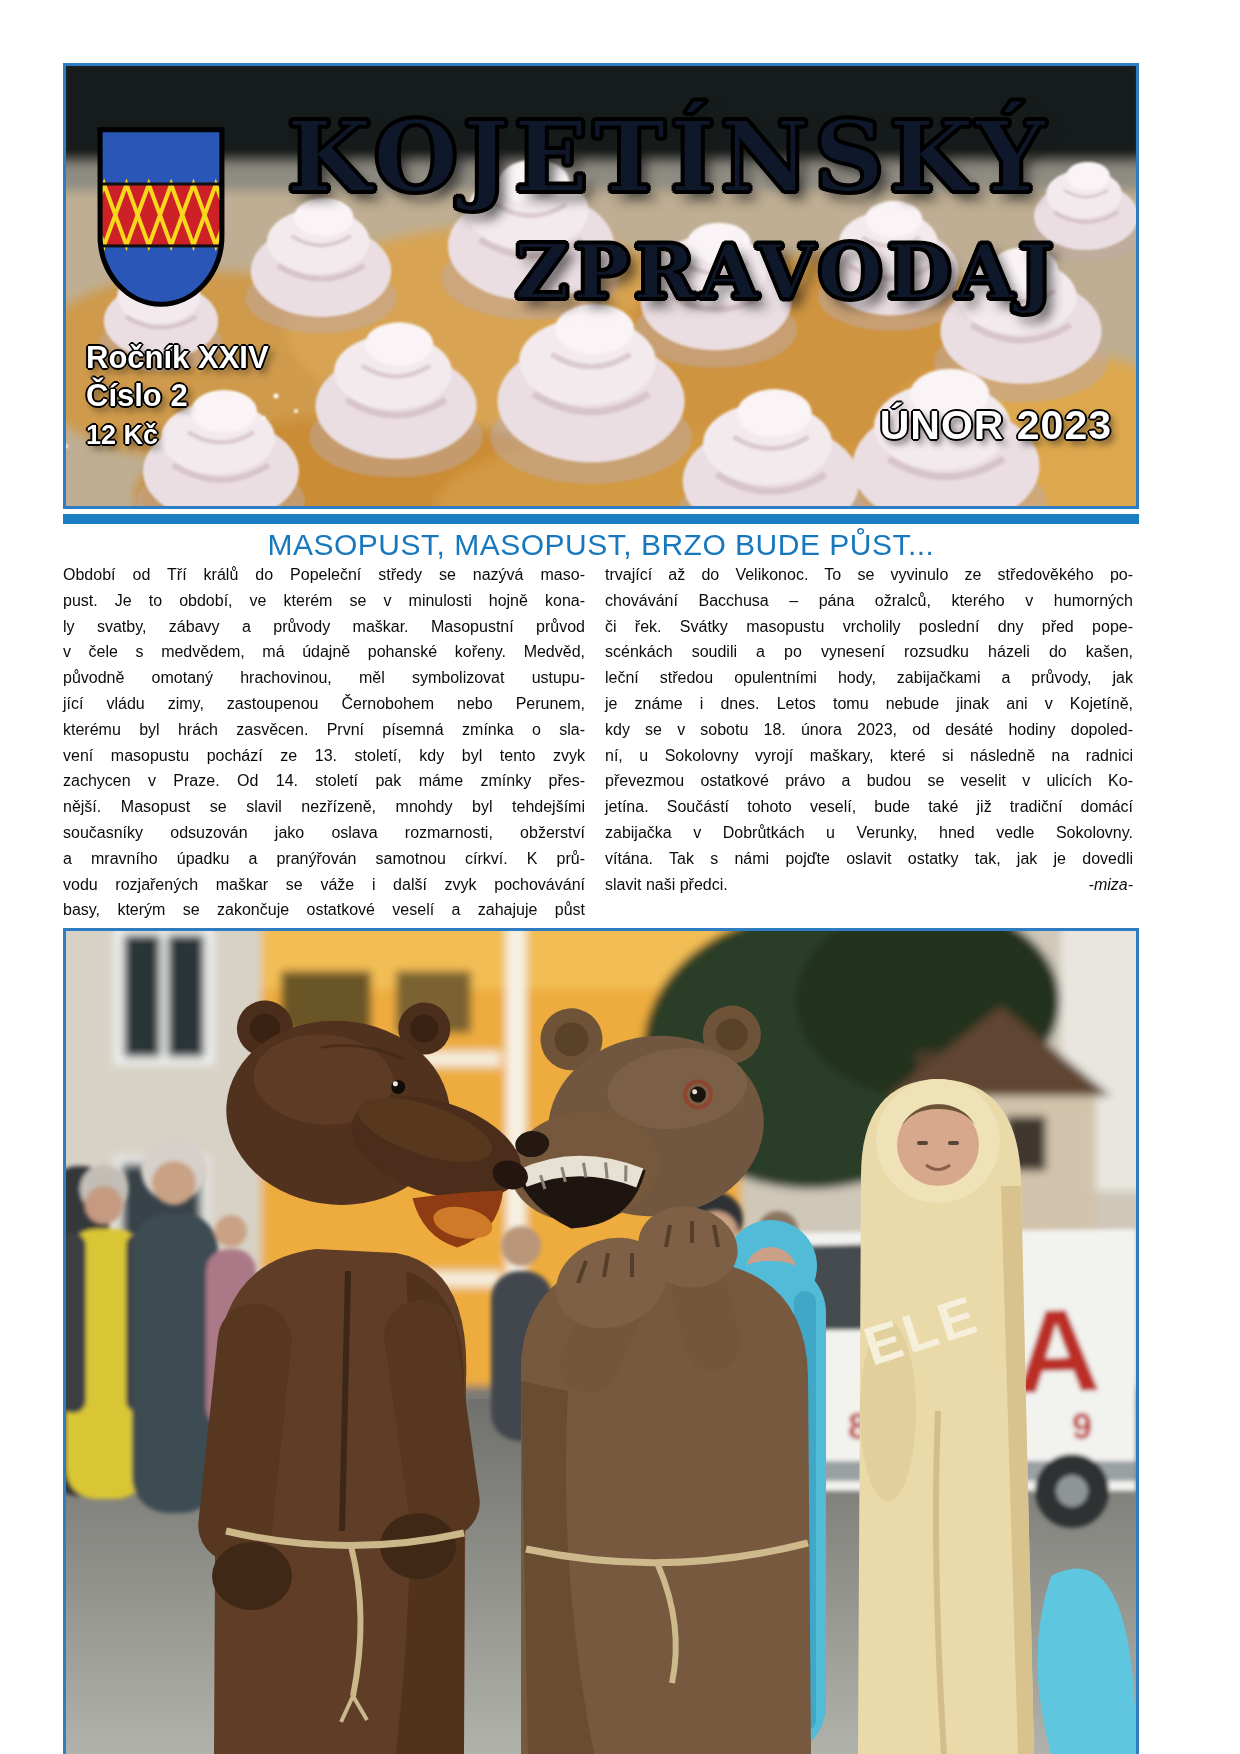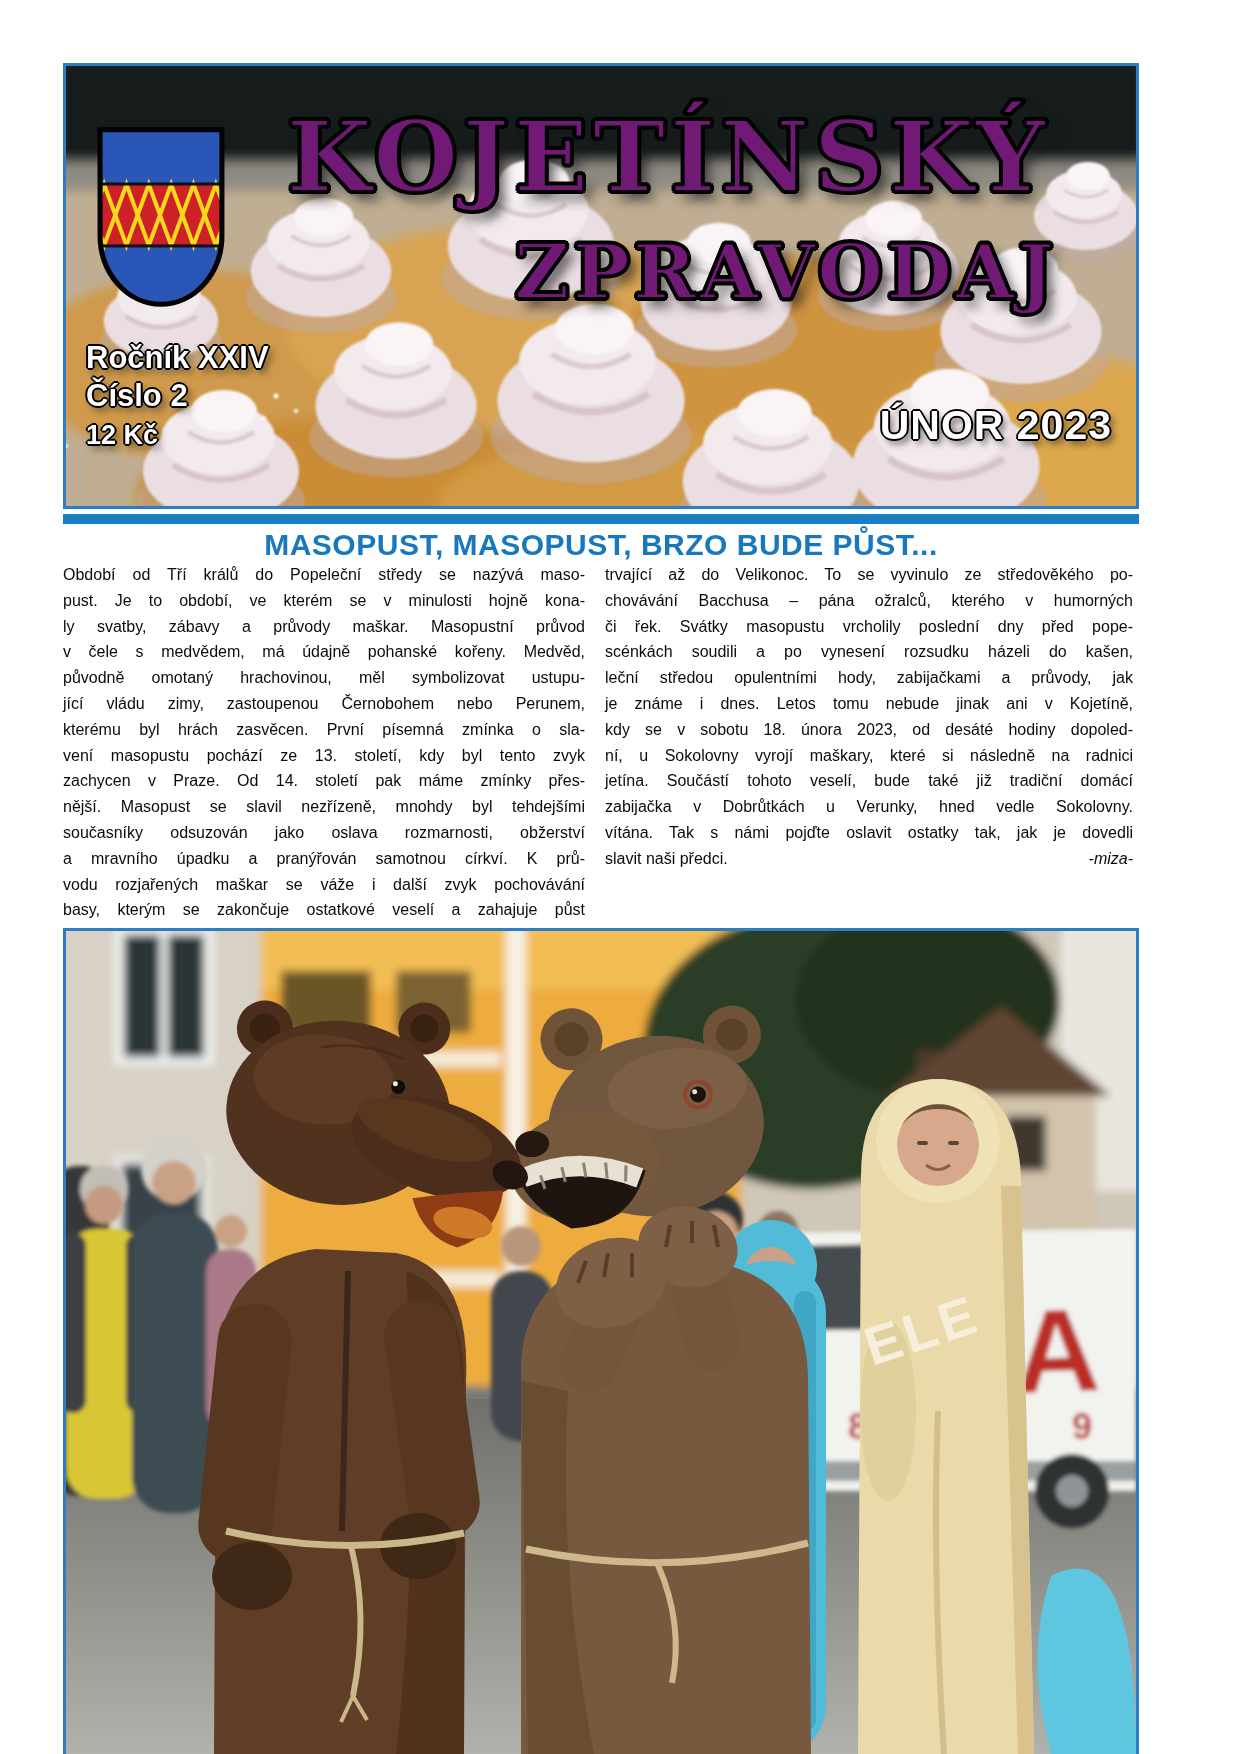--- a/index.html
+++ b/index.html
@@ -4,40 +4,40 @@
 <style>
   html,body{margin:0;padding:0;background:#ffffff;}
   body{width:1240px;height:1754px;overflow:hidden;font-family:"Liberation Sans",sans-serif;}
   .page{position:relative;width:1240px;height:1754px;background:#fff;overflow:hidden;}
 
   
   .banner{position:absolute;left:63px;top:63px;width:1070px;height:440px;
           border:3px solid #2e7cc1;overflow:hidden;background:#b9ab96;}
   .banner svg.bg{position:absolute;left:0;top:0;width:100%;height:100%;}
   .coat{position:absolute;left:28px;top:58px;width:134px;height:186px;}
-  .mast-title{position:absolute;color:#701a75;font-family:"DejaVu Serif",serif;font-weight:bold;
+  .mast-title{position:absolute;color:#0f172a;font-family:"DejaVu Serif",serif;font-weight:bold;
       -webkit-text-stroke:2px #000;
       text-shadow:3px 0 0 #000,-3px 0 0 #000,0 3px 0 #000,0 -3px 0 #000,
                   2px 2px 0 #000,-2px 2px 0 #000,2px -2px 0 #000,-2px -2px 0 #000,
                   8px 9px 12px rgba(25,25,25,.65);}
   .t1{left:195px;top:34px;width:815px;text-align:center;font-size:97px;letter-spacing:5px;}
   .t2{right:70px;top:162px;width:560px;text-align:center;font-size:75px;letter-spacing:4px;}
   .mast-info{position:absolute;color:#fff;font-weight:bold;
       text-shadow:2px 0 0 #000,-2px 0 0 #000,0 2px 0 #000,0 -2px 0 #000,
                   1px 1px 0 #000,-1px 1px 0 #000,1px -1px 0 #000,-1px -1px 0 #000,
                   4px 5px 7px rgba(25,25,25,.6);}
   .vol{left:20px;top:274px;font-size:31px;}
   .iss{left:20px;top:312px;font-size:31px;}
   .price{left:20px;top:354px;font-size:27px;text-align:center;}
   .date{right:24px;top:336px;font-size:41px;letter-spacing:1px;}
 
   
   .bluebar{position:absolute;left:63px;top:514px;width:1076px;height:10px;background:#1b7dc2;}
   .headline{position:absolute;left:63px;top:528px;width:1076px;margin:0;text-align:center;
-            color:#1878be;font-size:30px;font-weight:bold;letter-spacing:.5px;}
+            color:#1878be;font-size:30px;font-weight:normal;letter-spacing:.5px;}
 
   
   .col{position:absolute;top:562px;font-size:16px;line-height:25.8px;color:#0b0b0b;}
   .colL{left:63px;width:522px;}
   .colR{left:605px;width:528px;}
   .tline{text-align:justify;text-align-last:justify;white-space:normal;}
   .nojust{text-align-last:left;}
   .sig{float:right;font-style:italic;}
 
   
@@ -148,20 +148,21 @@
     </div>
   <div class="col colR">
       <div class="tline">trvající až do Velikonoc. To se vyvinulo ze středověkého po-</div>
       <div class="tline">chovávání Bacchusa – pána ožralců, kterého v humorných</div>
       <div class="tline">či řek. Svátky masopustu vrcholily poslední dny před pope-</div>
       <div class="tline">scénkách soudili a po vynesení rozsudku házeli do kašen,</div>
       <div class="tline">leční středou opulentními hody, zabijačkami a průvody, jak</div>
       <div class="tline">je známe i dnes. Letos tomu nebude jinak ani v Kojetíně,</div>
       <div class="tline">kdy se v sobotu 18. února 2023, od desáté hodiny dopoled-</div>
       <div class="tline">ní, u Sokolovny vyrojí maškary, které si následně na radnici</div>
+      <div class="tline">převezmou ostatkové právo a budou se veselit v ulicích Ko-</div>
       <div class="tline">jetína. Součástí tohoto veselí, bude také již tradiční domácí</div>
       <div class="tline">zabijačka v Dobrůtkách u Verunky, hned vedle Sokolovny.</div>
       <div class="tline">vítána. Tak s námi pojďte oslavit ostatky tak, jak je dovedli</div>
       <div class="tline nojust"><span>slavit naši předci.</span><span class="sig">-miza-</span></div>
     </div>
 
   <div class="photo">
     <svg viewBox="0 0 1070 823">
       <defs>
         <filter id="pb1" x="-20%" y="-20%" width="140%" height="140%">

